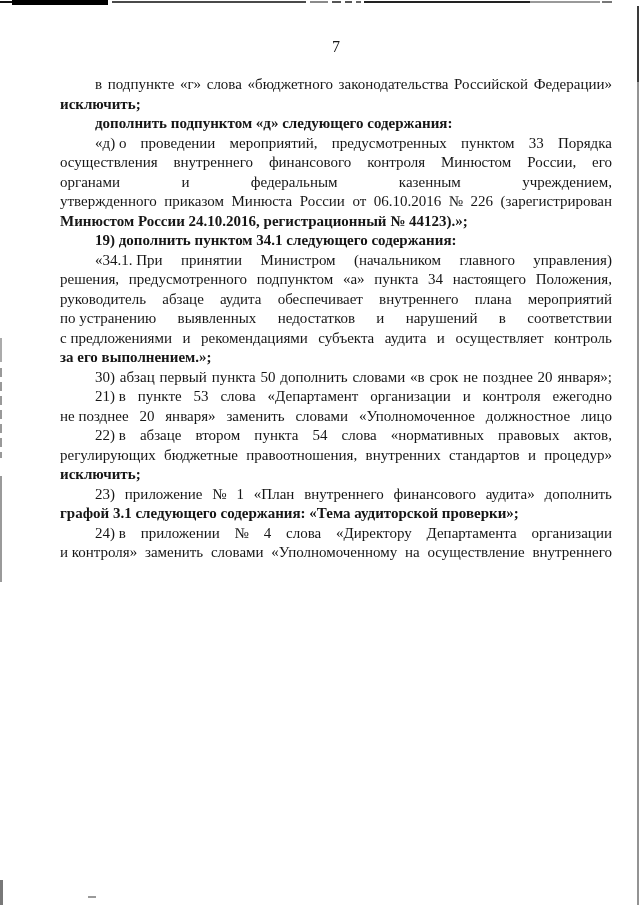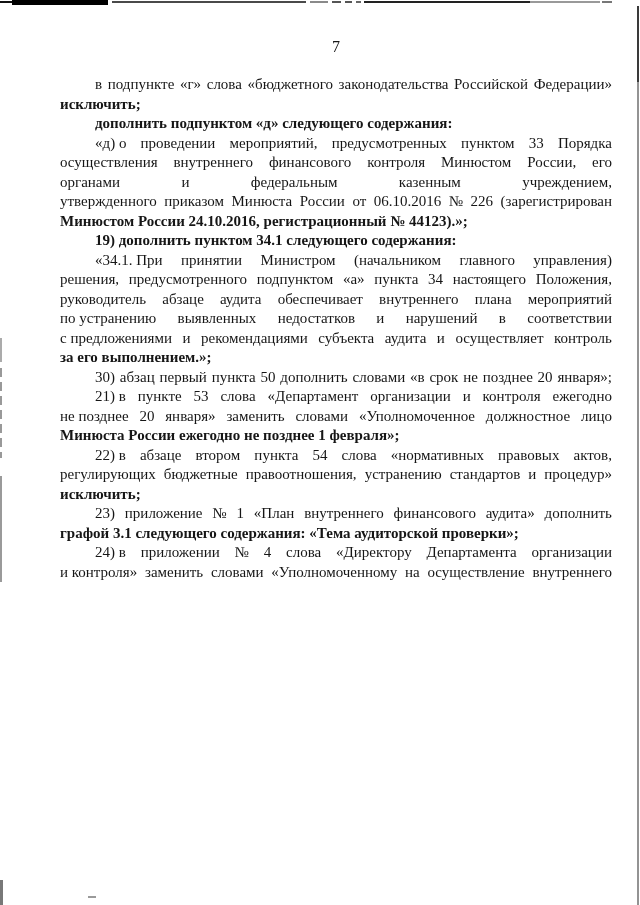--- a/index.html
+++ b/index.html
@@ -241,39 +241,38 @@
         <div class="line just">
           <span>не&nbsp;позднее</span>
           <span>20</span>
           <span>января»</span>
           <span>заменить</span>
           <span>словами</span>
           <span>«Уполномоченное</span>
           <span>должностное</span>
           <span>лицо</span>
         </div>
-        <div class="line last">Минюста России ежегодно не позднее 1 февраля»;</div>
       </div>
       <div>
         <div class="line indent just">
           <span>22)&nbsp;в</span>
           <span>абзаце</span>
           <span>втором</span>
           <span>пункта</span>
           <span>54</span>
           <span>слова</span>
           <span>«нормативных</span>
           <span>правовых</span>
           <span>актов,</span>
         </div>
         <div class="line just">
           <span>регулирующих</span>
           <span>бюджетные</span>
           <span>правоотношения,</span>
-          <span>устранению</span>
+          <span>внутренних</span>
           <span>стандартов</span>
           <span>и</span>
           <span>процедур»</span>
         </div>
         <div class="line last">исключить;</div>
       </div>
       <div>
         <div class="line indent just">
           <span>23)</span>
           <span>приложение</span>

